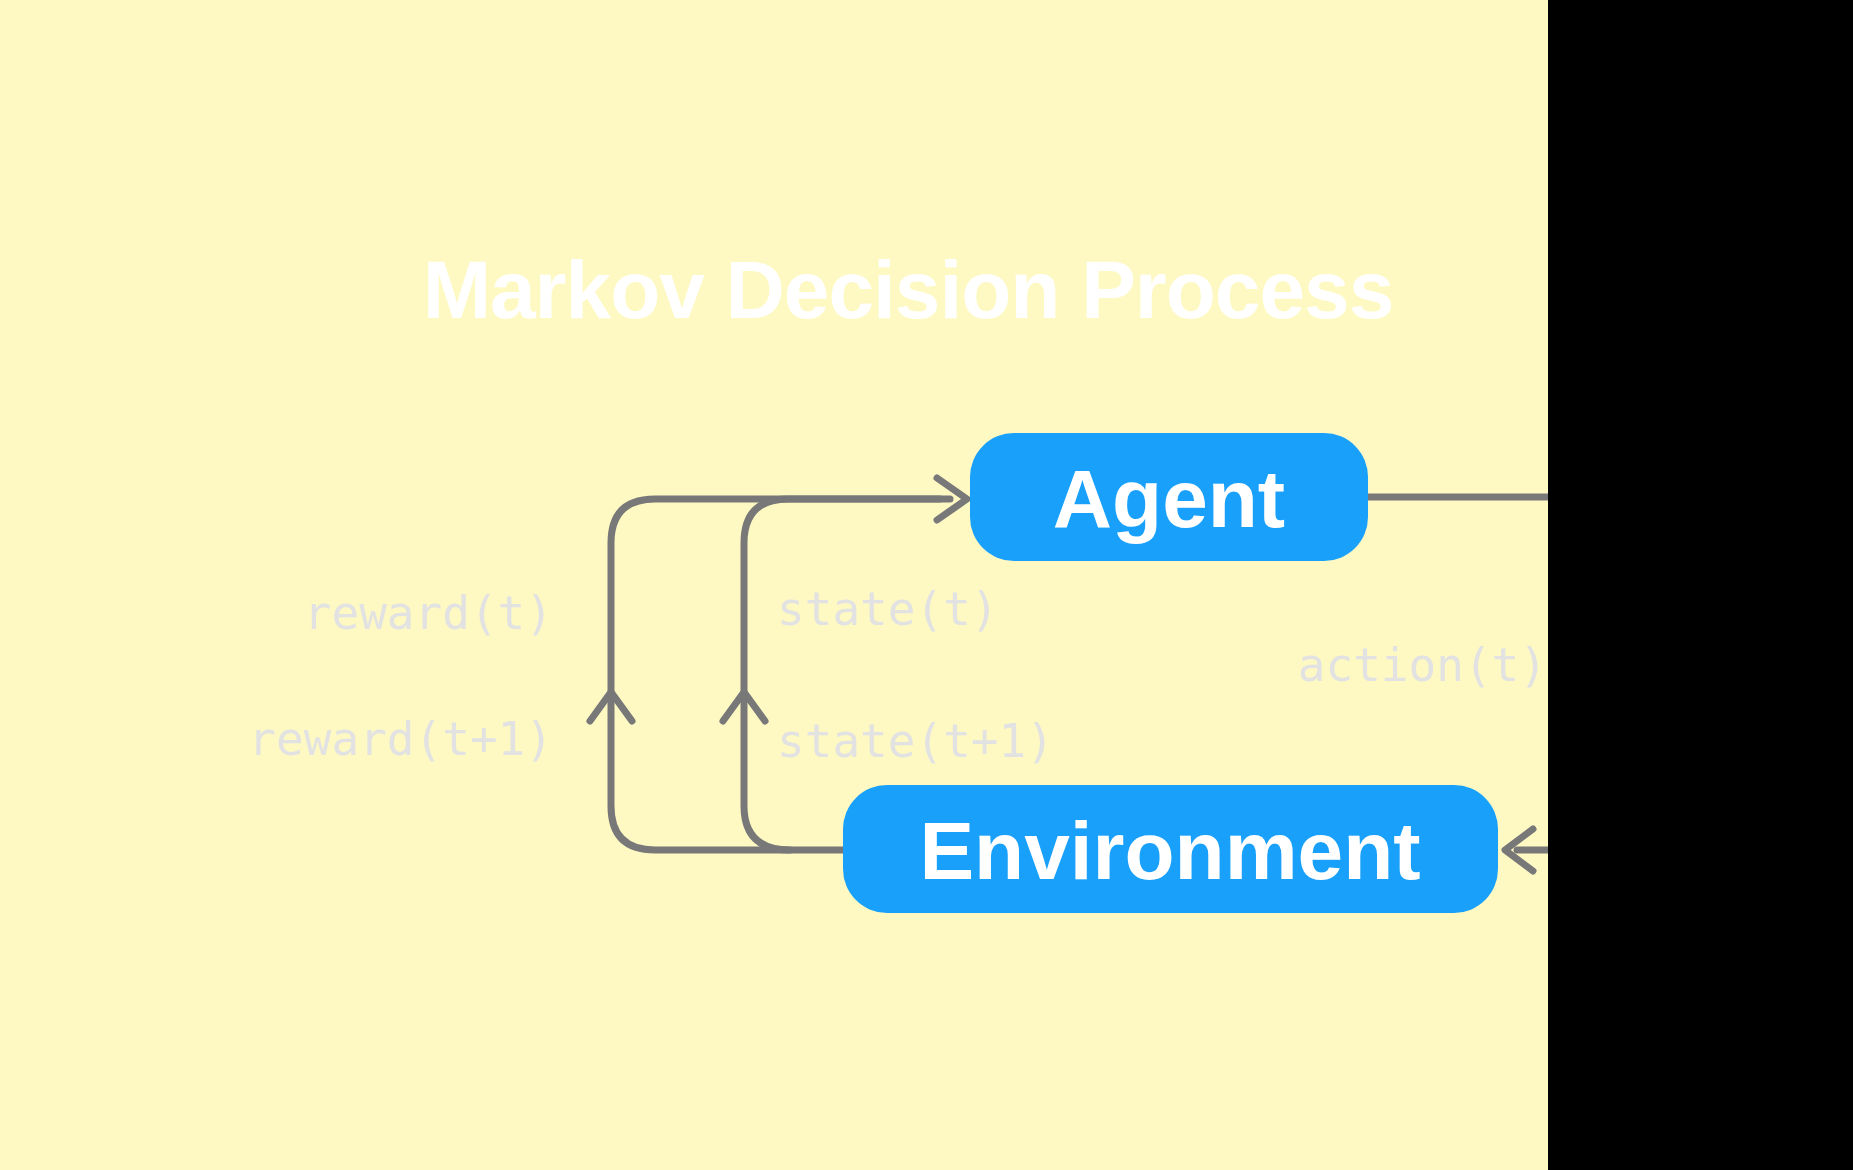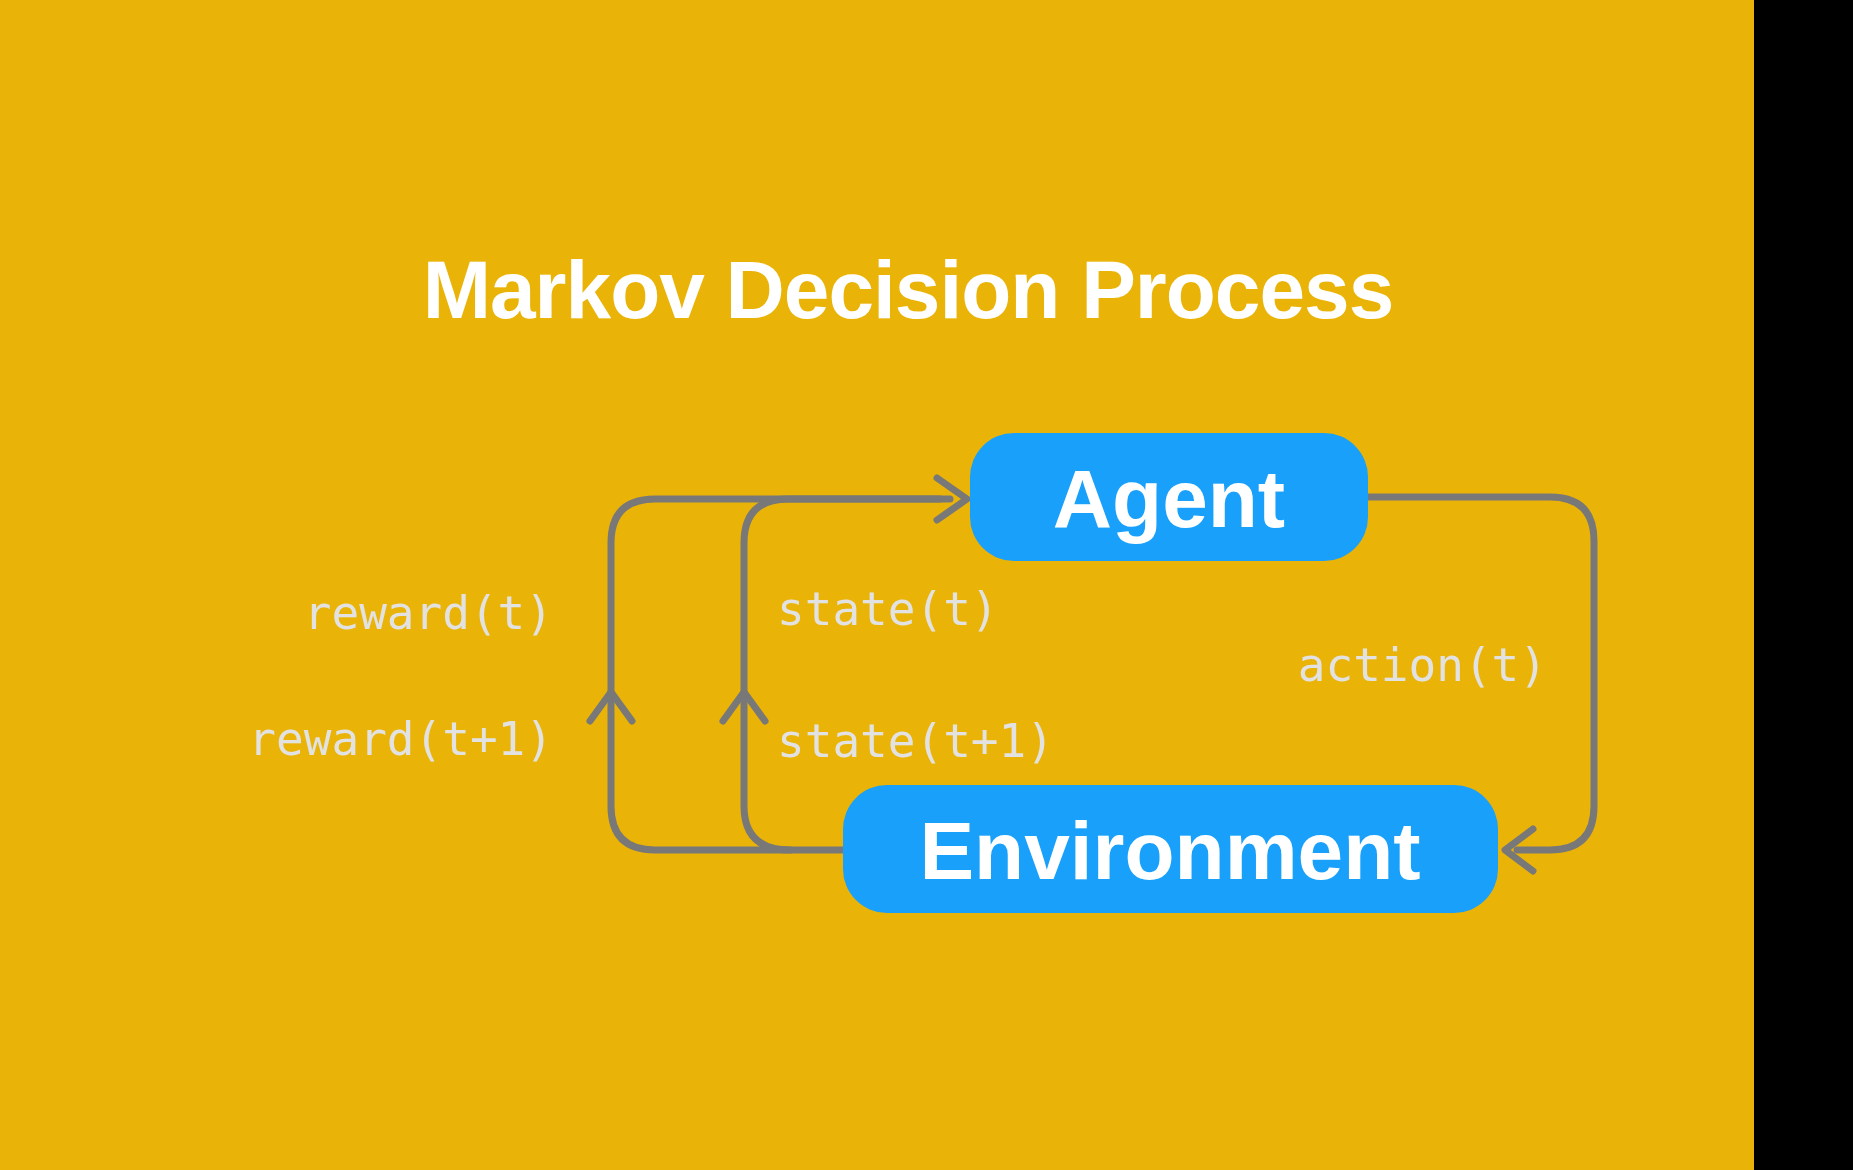--- a/index.html
+++ b/index.html
@@ -2,23 +2,23 @@
 <html><head>
 <meta charset="utf-8">
 <style>
   html, body {
     margin: 0;
     padding: 0;
     background: #000000;
   }
   .canvas {
     position: relative;
-    width: 1754px;
+    width: 1548px;
     height: 1170px;
-    background: #eab308;
+    background: #fef9c3;
     overflow: hidden;
   }
   svg { display: block; }
   .title-text {
     font-family: "Liberation Sans", sans-serif;
     font-size: 82px;
     font-weight: bold;
     letter-spacing: -1px;
     fill: #ffffff;
   }

